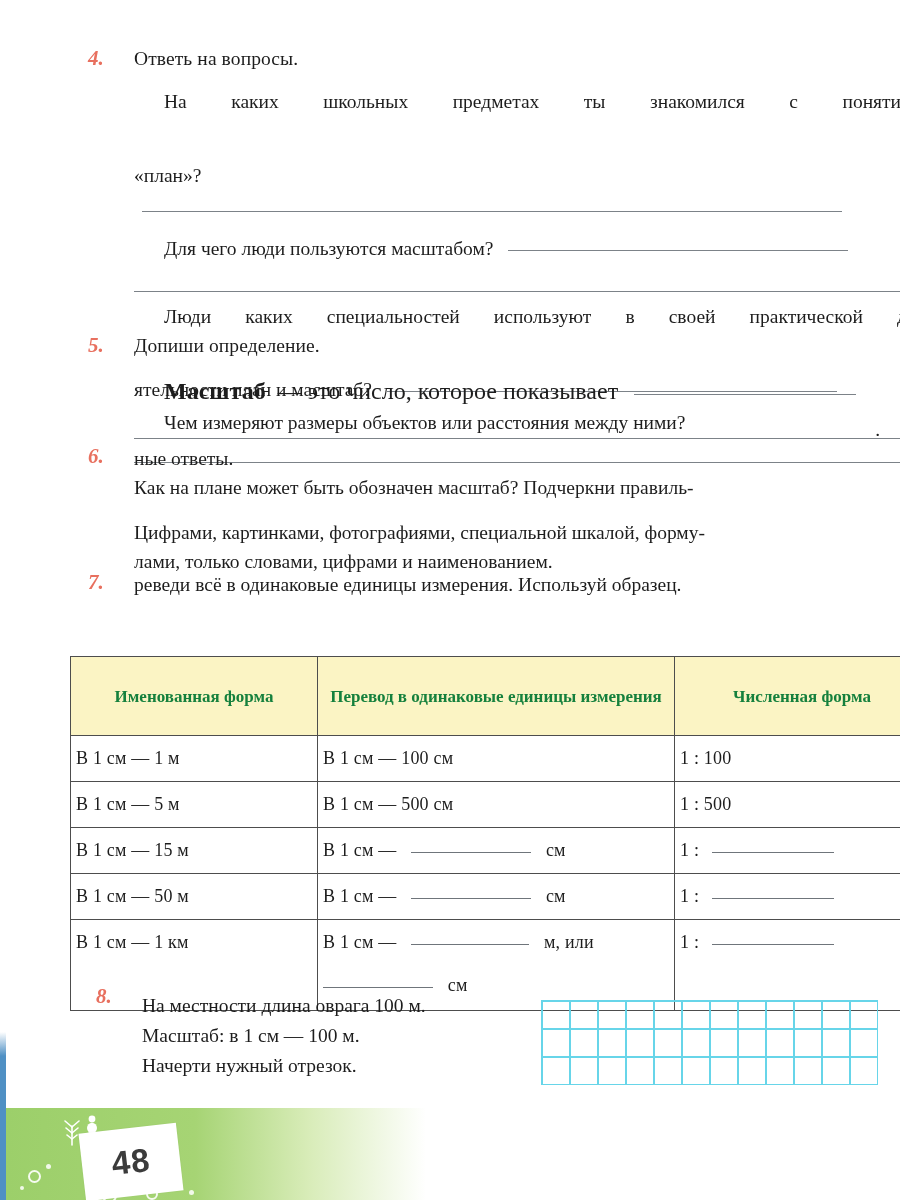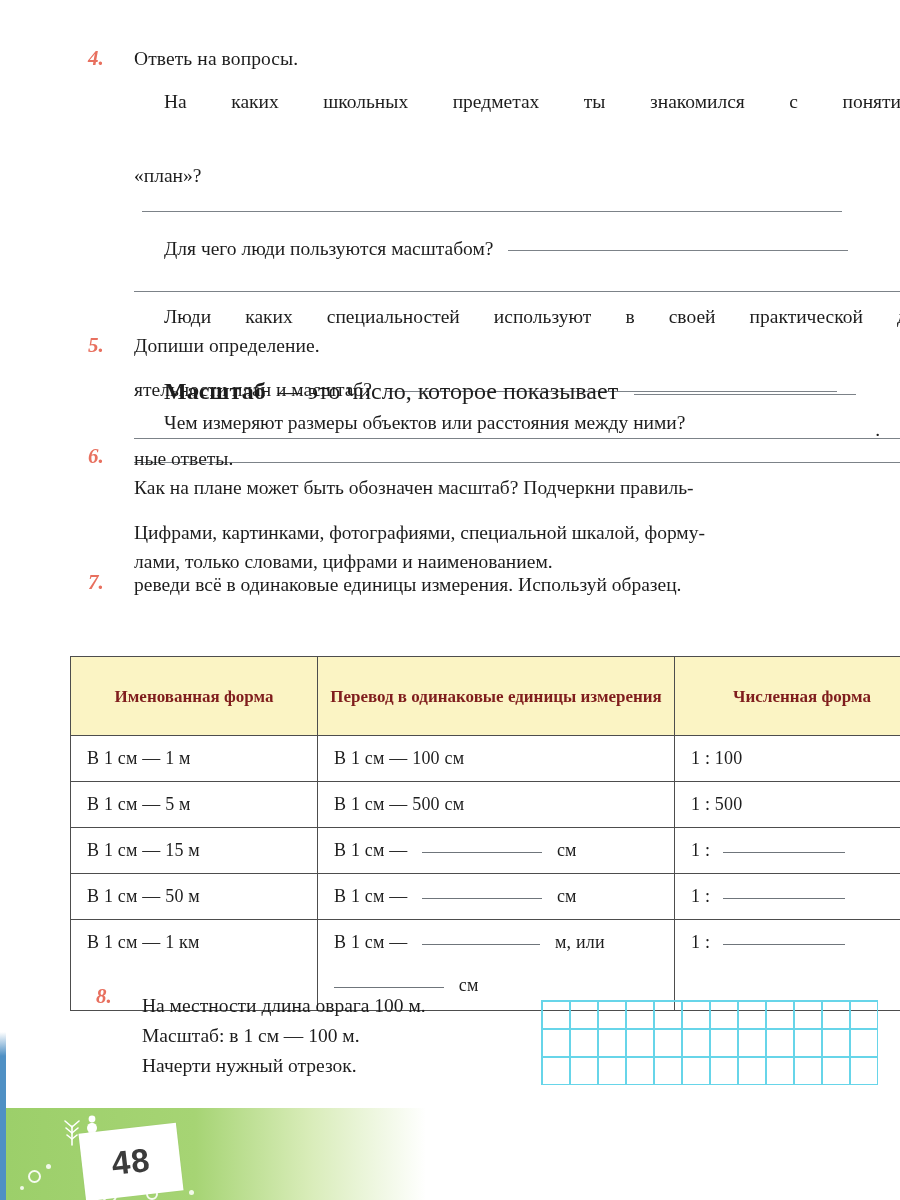--- a/index.html
+++ b/index.html
@@ -89,26 +89,26 @@
   }
   .tbl thead th {
     background: #fbf4c4;
     font-family: "Liberation Serif", "DejaVu Serif", serif;
     font-weight: bold;
     font-size: 17px;
     line-height: 25px;
     text-align: center;
     height: 70px;
     padding: 4px 8px;
-    color: #7f1d1d;
+    color: #15803d;
   }
   .tbl tbody td {
     height: 41px;
     font-size: 18px;
-    padding: 2px 16px;
+    padding: 2px 5px;
     white-space: nowrap;
     letter-spacing: 0.2px;
   }
   .tbl tbody td.tall { height: 76px; vertical-align: top; padding-top: 12px; white-space: normal; }
   .blank {
     display: inline-block;
     border-bottom: 1.5px solid #6f757b;
     height: 0;
     vertical-align: 3px;
   }

